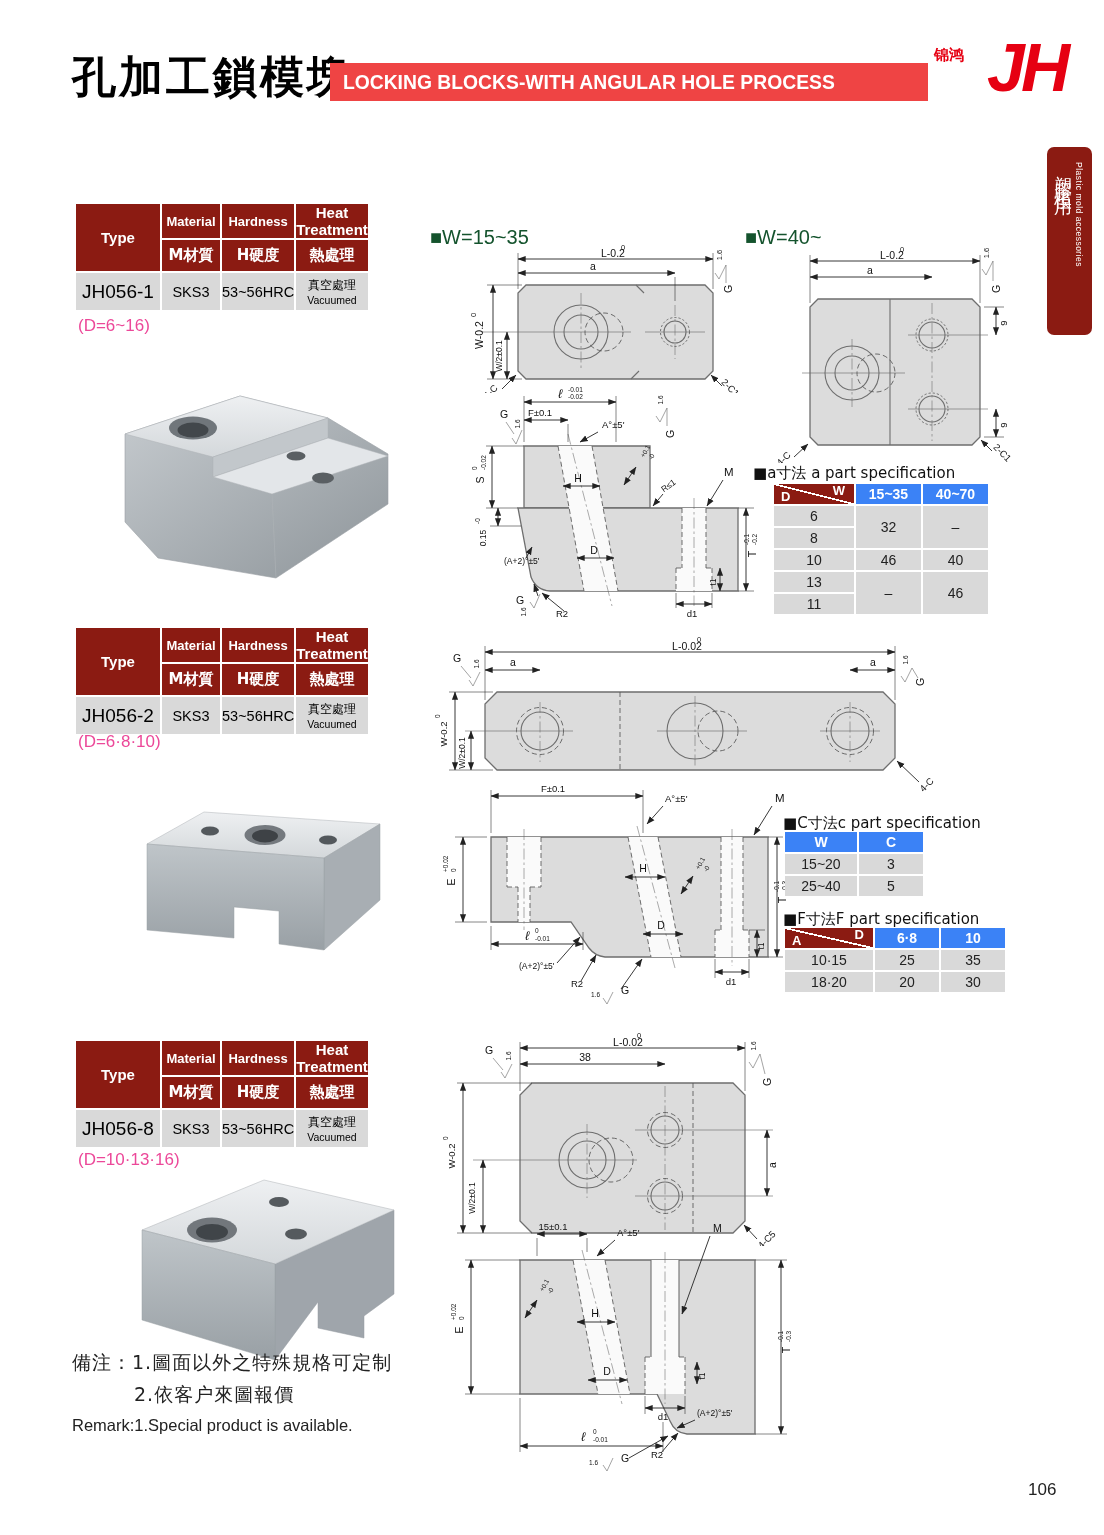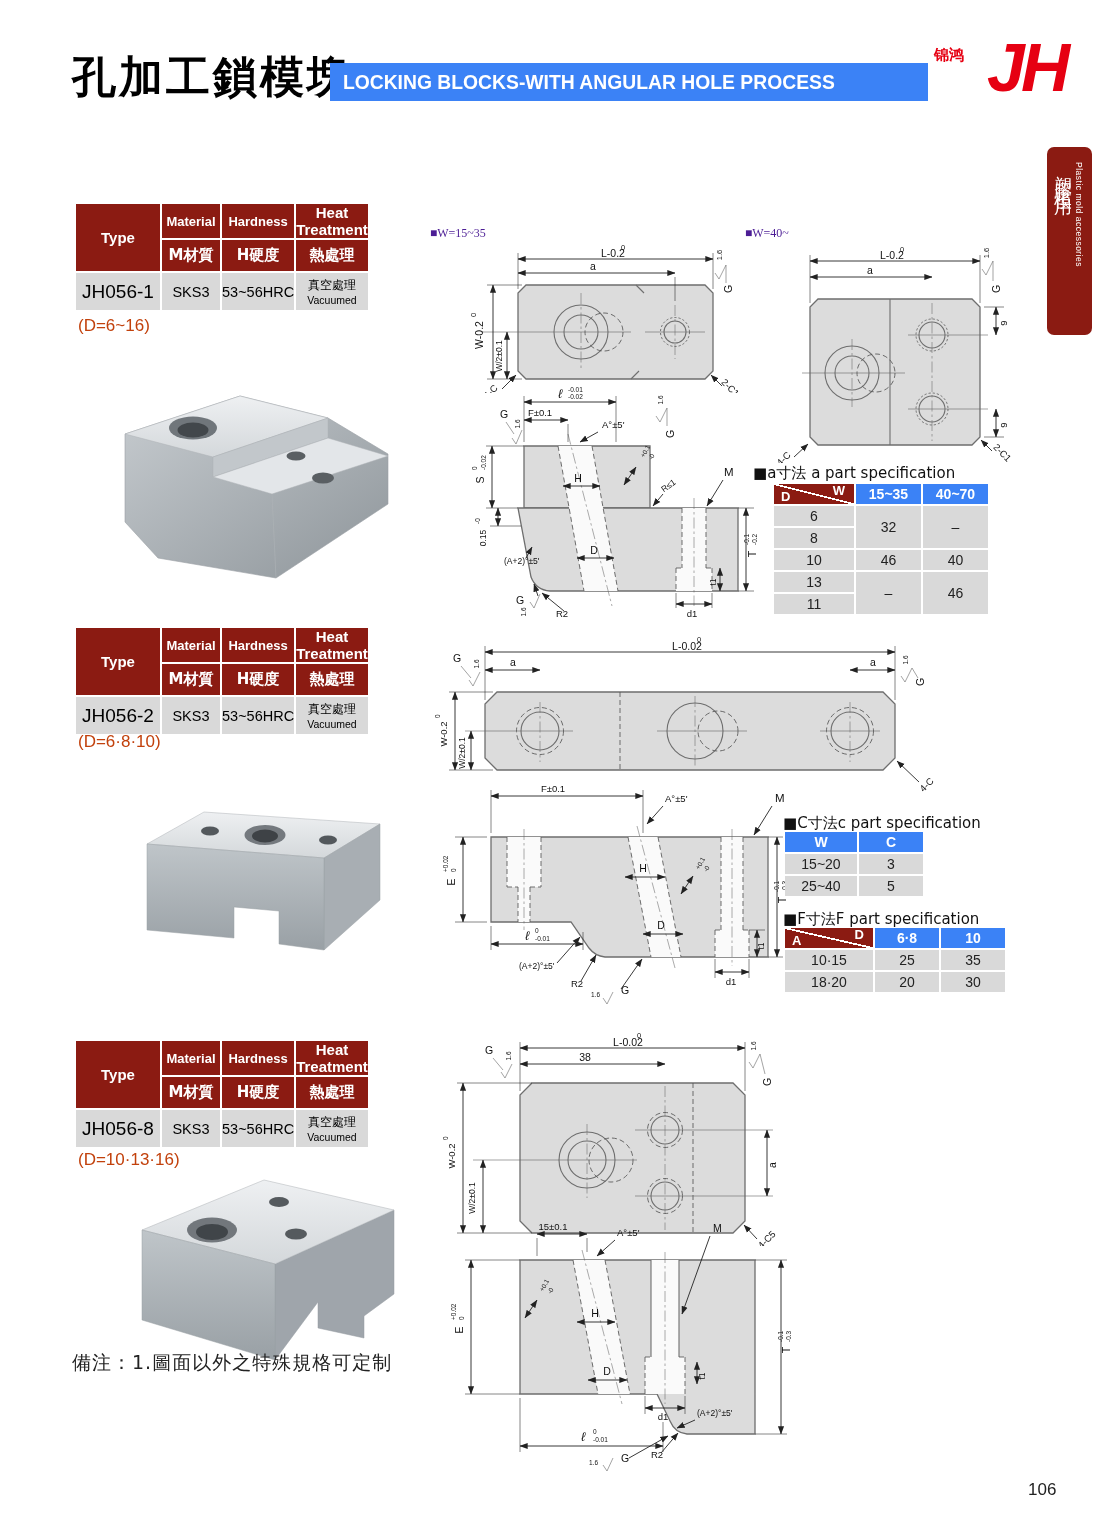--- a/index.html
+++ b/index.html
@@ -1,20 +1,20 @@
 <!DOCTYPE html>
 <html><head>
 <meta charset="utf-8">
 <style>
   html,body{margin:0;padding:0;background:#fff;}
   body{width:1104px;height:1535px;position:relative;font-family:"Liberation Sans",sans-serif;overflow:hidden;}
   .abs{position:absolute;}
   
   .title-zh{left:72px;top:48px;font-size:44px;font-weight:900;letter-spacing:3px;color:#000;font-family:"DejaVu Sans",sans-serif;}
-  .title-bar{left:330px;top:63px;width:598px;height:38px;background:#3b82f6;color:#fff;}
+  .title-bar{left:330px;top:63px;width:598px;height:38px;background:#ef4444;color:#fff;}
   .title-bar span{display:inline-block;transform:scaleX(.92);transform-origin:left;font-size:21px;font-weight:bold;line-height:38px;padding-left:14px;white-space:nowrap;}
   .logo{left:928px;top:42px;width:140px;height:80px;}
   .logo-zh{position:absolute;left:6px;top:4px;color:#e60012;font-size:15px;font-weight:bold;font-family:"DejaVu Sans",sans-serif;}
   .logo-jh{position:absolute;right:2px;top:-14px;color:#e60012;font-size:68px;font-weight:900;font-style:italic;letter-spacing:-4px;font-family:"Liberation Sans",sans-serif;}
   
   .side-tab{left:1047px;top:147px;width:45px;height:188px;background:#8b1b12;border-radius:7px;}
   .side-zh{position:absolute;left:4px;top:14px;writing-mode:vertical-rl;color:#fff;font-size:18px;letter-spacing:8px;font-family:"DejaVu Sans",sans-serif;}
   .side-en{position:absolute;left:27px;top:15px;writing-mode:vertical-rl;color:#fff;font-size:8.5px;letter-spacing:.5px;}
   
   table.spec{position:absolute;border-collapse:separate;border-spacing:2.5px;table-layout:fixed;}
@@ -22,31 +22,31 @@
   .spec .hd{background:#8b1b12;color:#fff;font-weight:bold;}
   .spec .en{font-size:13px;height:31px;}
   .spec .heat-h{font-size:15px;}
   .spec .zh{font-size:15px;height:31px;font-family:"DejaVu Sans",sans-serif;}
   .spec .tcell{font-size:15px;}
   .spec .drow td{background:#d9d9d9;height:37px;}
   .spec .tval{font-size:19px;font-weight:normal;}
   .spec .mval{font-size:14.5px;}
   .spec .hval .l1{font-size:12px;font-family:"DejaVu Sans",sans-serif;}
   .spec .hval .l2{font-size:10.5px;}
-  .dnote{font-size:17px;color:#c2410c;}
+  .dnote{font-size:17px;color:#ec4899;}
   
   .mini-title{font-size:15px;color:#111;font-family:"DejaVu Sans",sans-serif;}
   table.mini{position:absolute;border-collapse:separate;border-spacing:2px;table-layout:fixed;}
   table.mini td{background:#d9d9d9;text-align:center;font-size:14px;color:#222;height:20px;padding:0;}
   table.mini tr.mh td{background:#3b82f6;color:#fff;font-weight:bold;}
   td.diag{position:relative;background:linear-gradient(to top right,#8b1b12 47.5%,#fff 47.5%,#fff 52%,#8b1b12 52%) !important;}
   .diag .bl{position:absolute;left:7px;bottom:0;font-size:13px;}
   .diag .tr{position:absolute;right:9px;top:-1px;font-size:13px;}
   
-  .dw-head{font-size:12px;color:#4c1d95;font-family:Liberation Serif, serif;}
+  .dw-head{font-size:20px;color:#14532d;}
   svg text{font-family:"Liberation Sans",sans-serif;fill:#111;}
   .t6{font-size:6.5px;}.t7{font-size:7.5px;}.t8{font-size:8.5px;}.t9{font-size:9.5px;}
   .t10{font-size:10.5px;}.t11{font-size:11.5px;}.t12{font-size:12.5px;font-style:italic;}
   .dim{stroke:#222;stroke-width:.9;marker-start:url(#ah);marker-end:url(#ah);}
   .lead{stroke:#222;stroke-width:.9;fill:none;marker-end:url(#ah);}
   .ext{stroke:#222;stroke-width:.55;}
   .edge{stroke:#6e6e6e;stroke-width:1.3;fill:#dcdcdc;}
   .edge2{stroke:#6e6e6e;stroke-width:1.1;fill:none;}
   .white{fill:#fafafa;stroke:none;}
   .dash{stroke:#555;stroke-width:.85;fill:none;stroke-dasharray:5 3;}
@@ -777,15 +777,17 @@
   <line class="dim" x1="356" y1="38" x2="356" y2="212"></line>
   <g transform="rotate(-90 365 128)">
       <text class="t10" x="365" y="128" text-anchor="middle">T</text>
     <text class="t6" x="373" y="121">-0.1</text>
     <text class="t6" x="373" y="129">-0.3</text>
     </g>
 </svg>
 
 <div class="abs" style="left:72px;top:1350px;width:440px;">
   <div class="rm-zh">備注：1.圖面以外之特殊規格可定制</div>
+  <div class="rm-zh" style="margin-left:62px;margin-top:6px;">2.依客户來圖報價</div>
+  <div class="rm-en" style="margin-top:8px;">Remark:1.Special product is available.</div>
 </div>
 
 <div class="abs pagenum" style="left:1028px;top:1480px;">106</div>
 
 </body></html>

